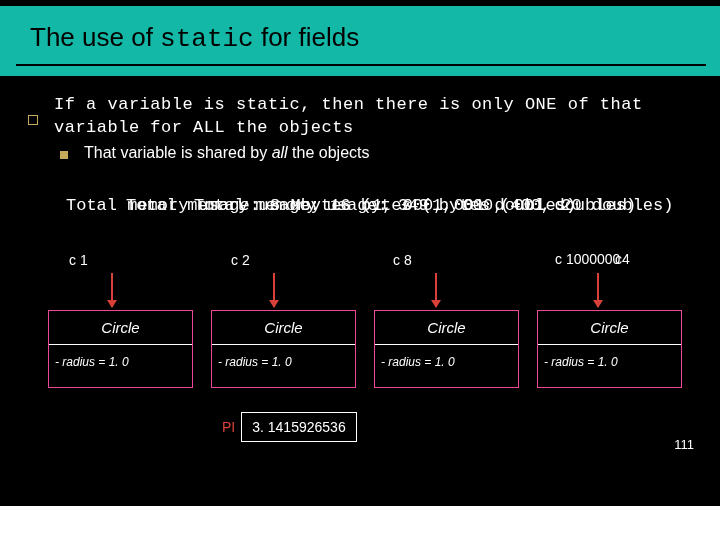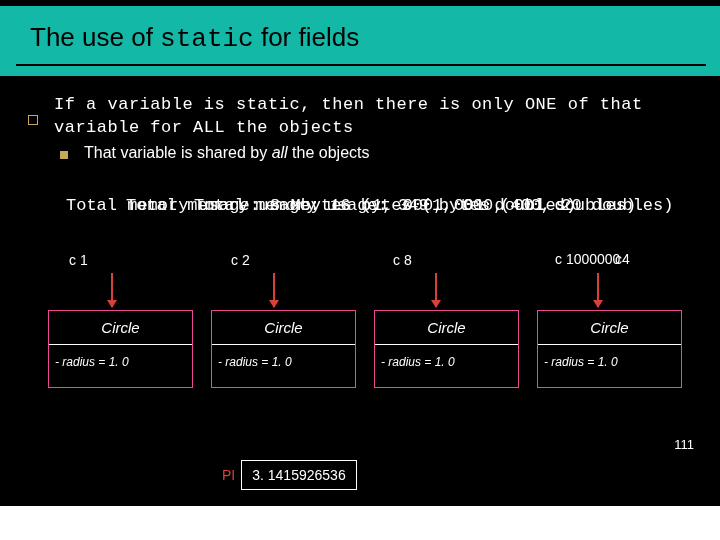--- a/index.html
+++ b/index.html
@@ -158,21 +158,20 @@
     font-size: 12px;
     color: #fff;
   }
   .pi-row {
     position: absolute;
     top: 336px;
     left: 222px;
     display: flex;
     align-items: center;
     gap: 6px;
-    margin-top: 48px;
   }
   .pi-label {
     font-family: Verdana, sans-serif;
     font-size: 14px;
     color: #d9403a;
   }
   .pi-box {
     border: 1px solid #fff;
     padding: 6px 10px;
     font-family: Verdana, sans-serif;

